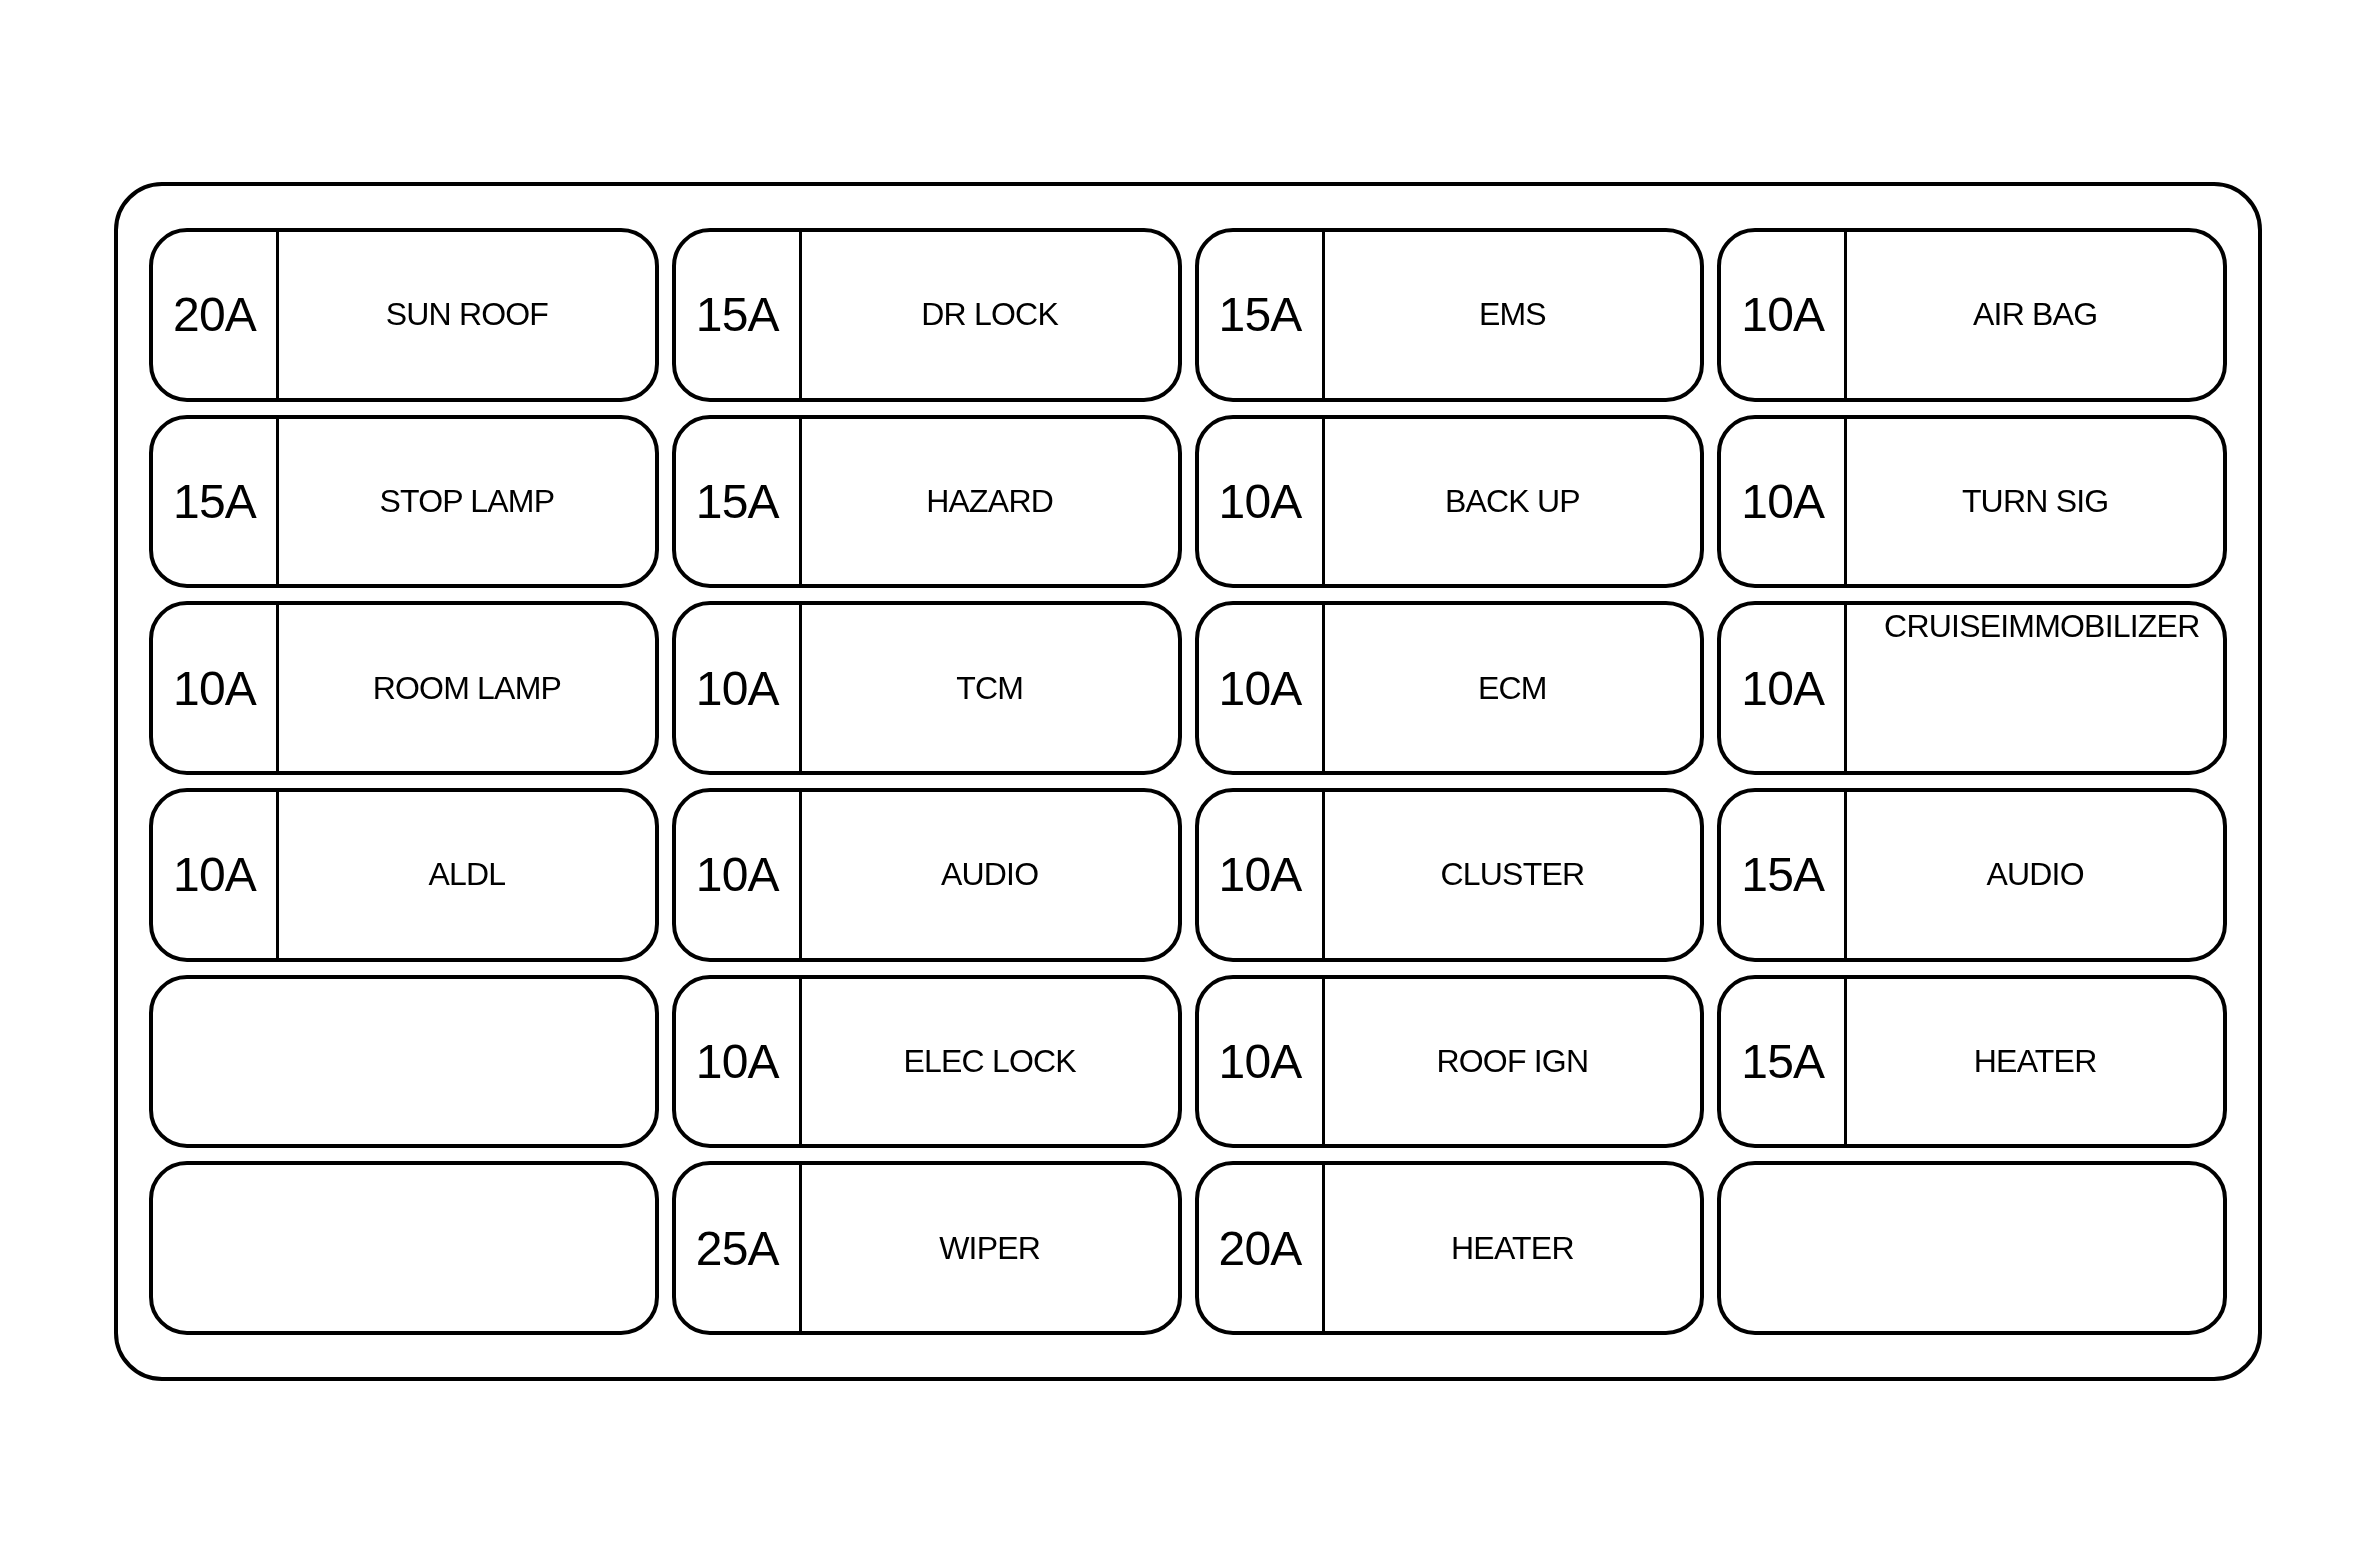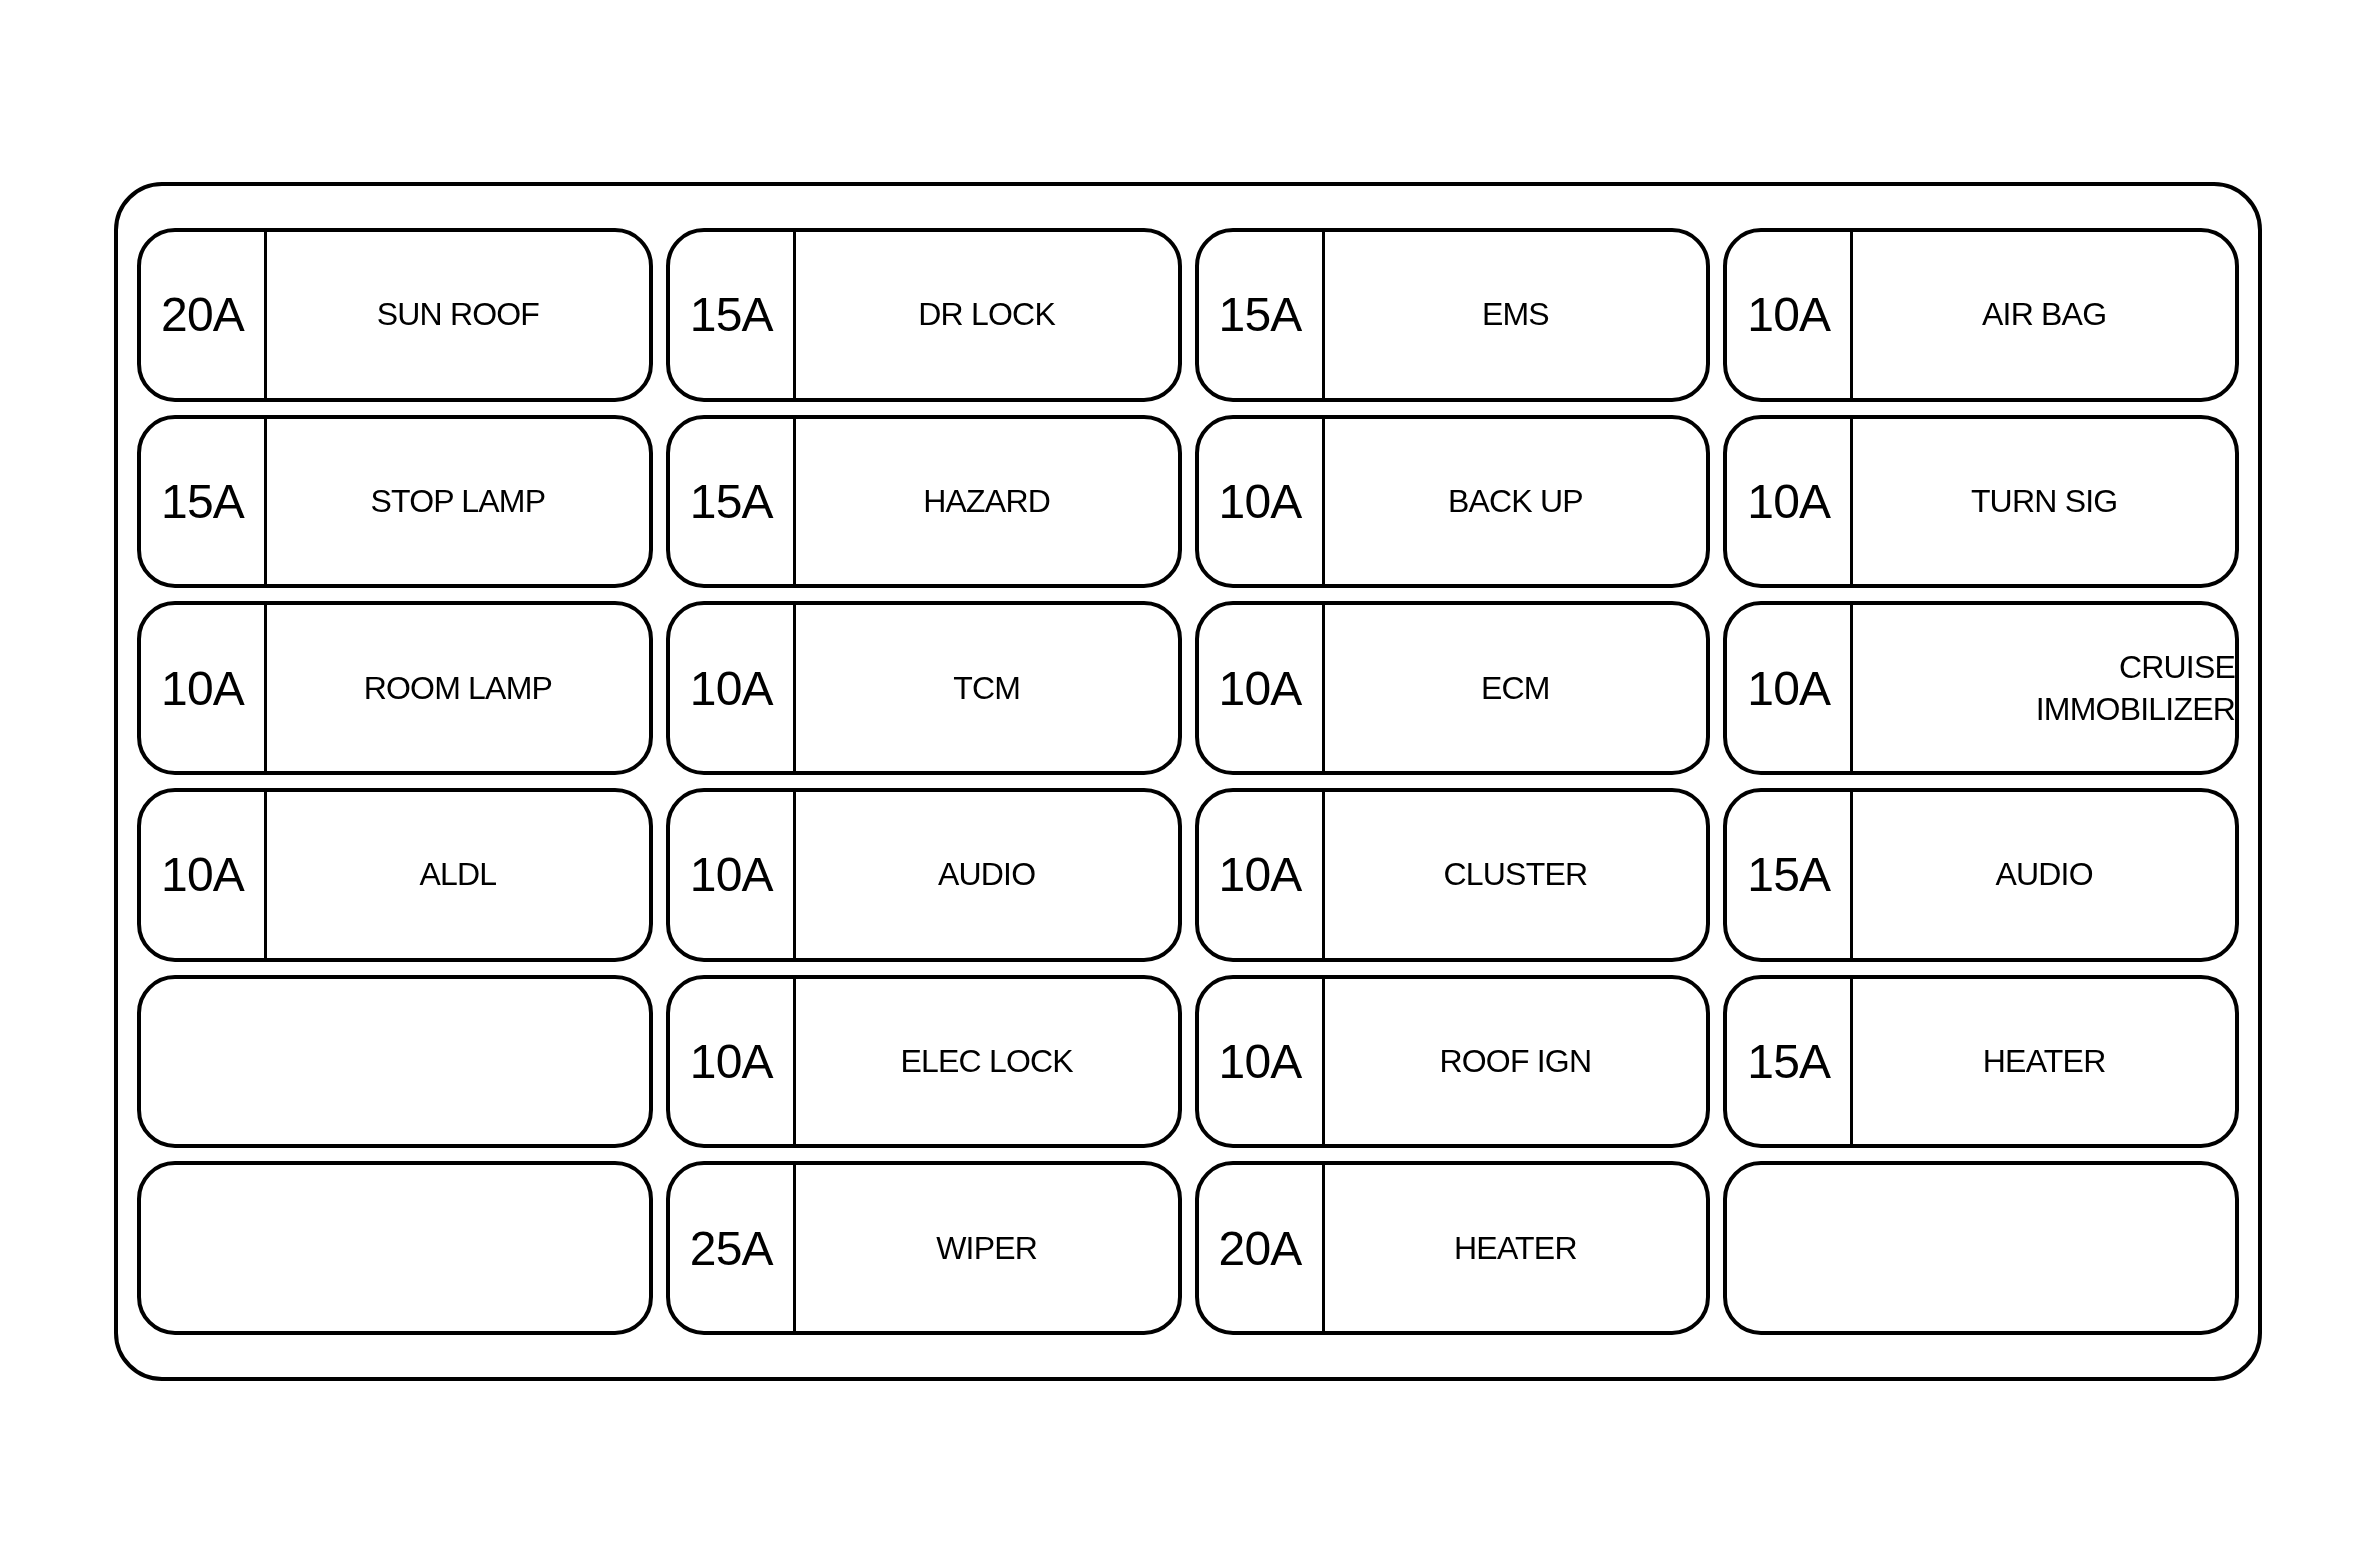--- a/index.html
+++ b/index.html
@@ -19,21 +19,21 @@
     height: 1199px;
     box-sizing: border-box;
     border: 4.2px solid #000000;
     border-radius: 48px;
     background: #ffffff;
     display: grid;
     grid-template-columns: repeat(4, 1fr);
     grid-template-rows: repeat(6, 1fr);
     column-gap: 53px;
     row-gap: 37px;
-    padding: 42px 19px;
+    padding: 42px 31px;
     gap: 13px;
   }
   .fuse {
     box-sizing: border-box;
     border: 4.2px solid #000000;
     border-radius: 38px;
     background: #ffffff;
     display: flex;
     align-items: stretch;
     overflow: hidden;
@@ -50,22 +50,22 @@
   .fuse-label {
     flex: 1;
     display: flex;
     align-items: center;
     justify-content: center;
     font-size: 32px;
     letter-spacing: -0.8px;
     white-space: nowrap;
   }
   .fuse-label.two-line {
-    flex-direction: column;
-    align-items: flex-end;
+    flex-direction: row;
+    align-items: flex-start;
     justify-content: center;
     padding-left: 13.3px;
     line-height: 1.32;
   }
 </style>
 </head>
 <body>
 
 <div class="panel">
 

